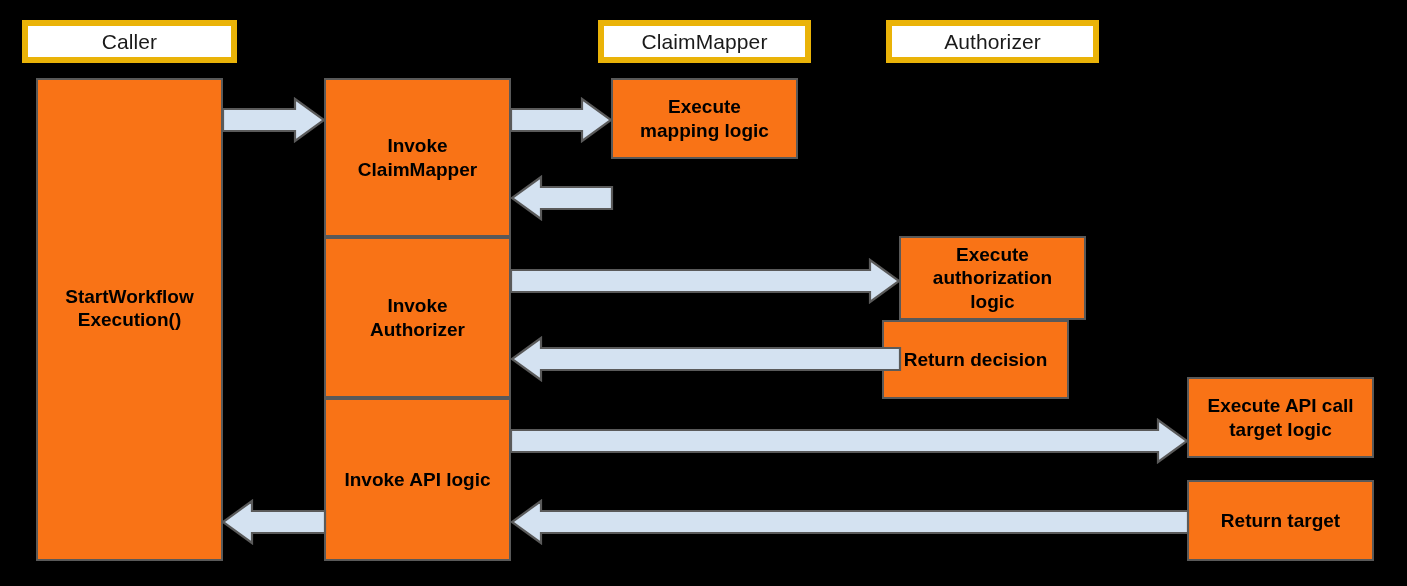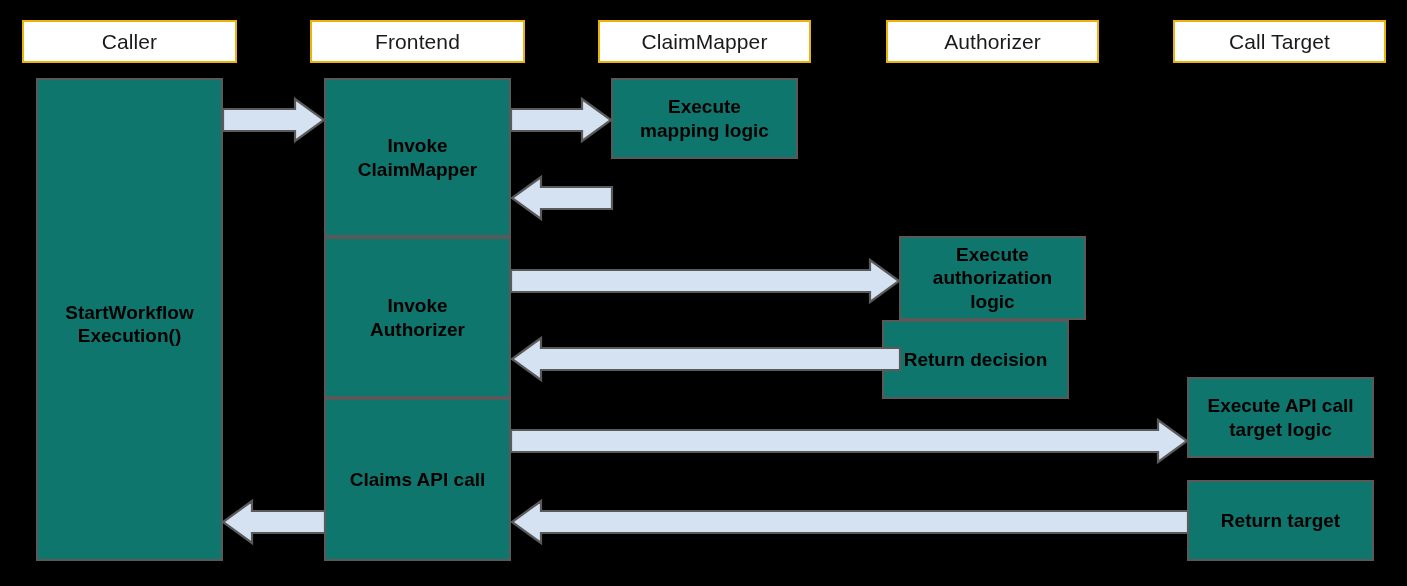--- a/index.html
+++ b/index.html
@@ -16,54 +16,54 @@
     width: 1407px;
     height: 586px;
     background: #000000;
     overflow: hidden;
   }
 
   
   .header-box {
     position: absolute;
     background: #ffffff;
-    border: 2px solid #eab308;
+    border: 6px solid #eab308;
     box-sizing: border-box;
     display: flex;
     align-items: center;
     justify-content: center;
     color: #1a1a1a;
     font-size: 21px;
     font-weight: 400;
     letter-spacing: 0.1px;
   }
 
   
   .act-box {
     position: absolute;
-    background: #0f766e;
+    background: #f97316;
     border: 2px solid #595959;
     box-sizing: border-box;
     display: flex;
     align-items: center;
     justify-content: center;
     text-align: center;
     color: #000000;
     font-size: 19px;
     font-weight: bold;
     line-height: 1.22;
     padding: 0 8px;
   }
 
   .act-box .txt { display: block; white-space: pre-line; }
 
   
   .act-box.caller-box {
     align-items: flex-start;
-    padding-top: 16px;
+    padding-top: 0;
   }
   .act-box.caller-box .txt {
     position: relative;
     top: 205px;
   }
 
   
   .arrow {
     position: absolute;
   }
@@ -82,53 +82,47 @@
 </style>
 </head>
 <body>
 
 <div id="canvas">
 
   <div class="header-box" style="left:22px; top:20px; width:215px; height:43px;">
     <span>Caller</span>
   </div>
 
-  <div class="header-box" style="left:310px; top:20px; width:215px; height:43px;">
-    <span>Frontend</span>
-  </div>
 
   <div class="header-box" style="left:598px; top:20px; width:213px; height:43px;">
     <span>ClaimMapper</span>
   </div>
 
   <div class="header-box" style="left:886px; top:20px; width:213px; height:43px;">
     <span>Authorizer</span>
   </div>
 
-  <div class="header-box" style="left:1173px; top:20px; width:213px; height:43px;">
-    <span>Call Target</span>
-  </div>
 
   <div class="act-box caller-box" style="left:36px; top:78px; width:187px; height:483px;">
     <span class="txt">StartWorkflow
 Execution()</span>
   </div>
 
   <div class="act-box" style="left:324px; top:78px; width:187px; height:159px;">
     <span class="txt">Invoke
 ClaimMapper</span>
   </div>
 
   <div class="act-box" style="left:324px; top:237px; width:187px; height:161px;">
     <span class="txt">Invoke
 Authorizer</span>
   </div>
 
   <div class="act-box" style="left:324px; top:398px; width:187px; height:163px;">
-    <span class="txt">Claims API call</span>
+    <span class="txt">Invoke API logic</span>
   </div>
 
   <div class="act-box" style="left:611px; top:78px; width:187px; height:81px;">
     <span class="txt">Execute
 mapping logic</span>
   </div>
 
 
   <div class="act-box" style="left:899px; top:236px; width:187px; height:84px;">
     <span class="txt">Execute

